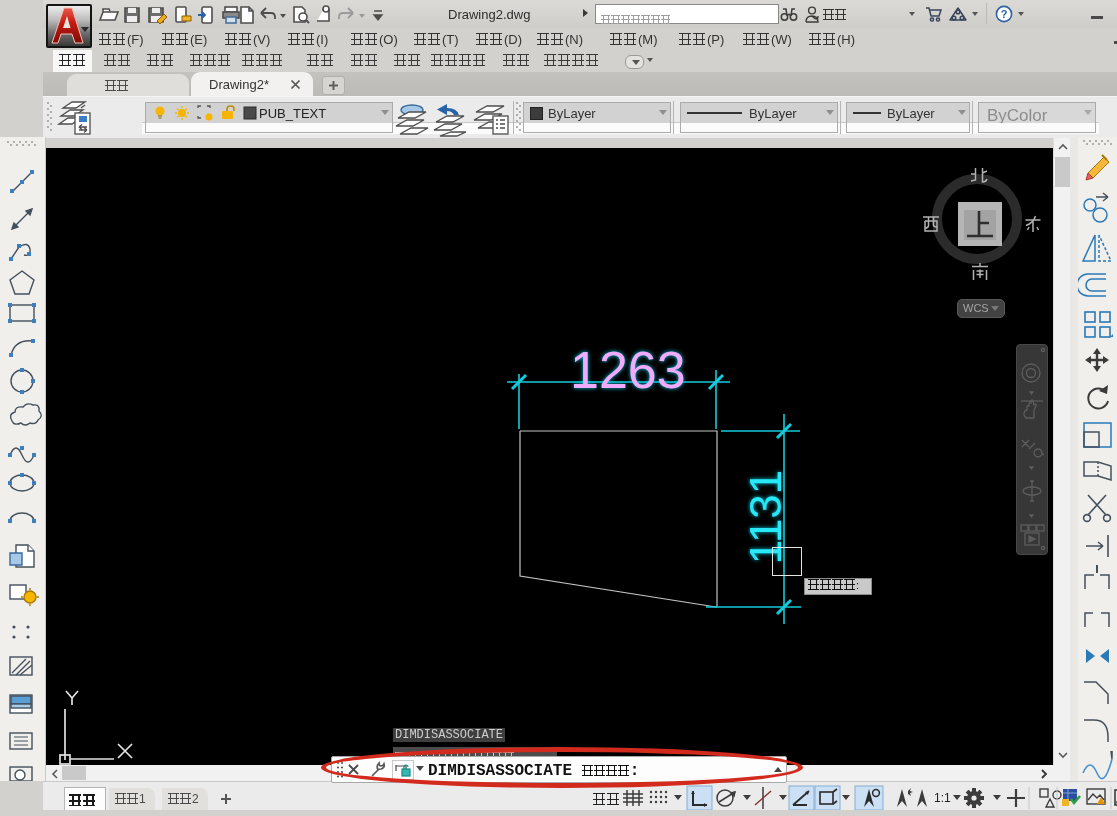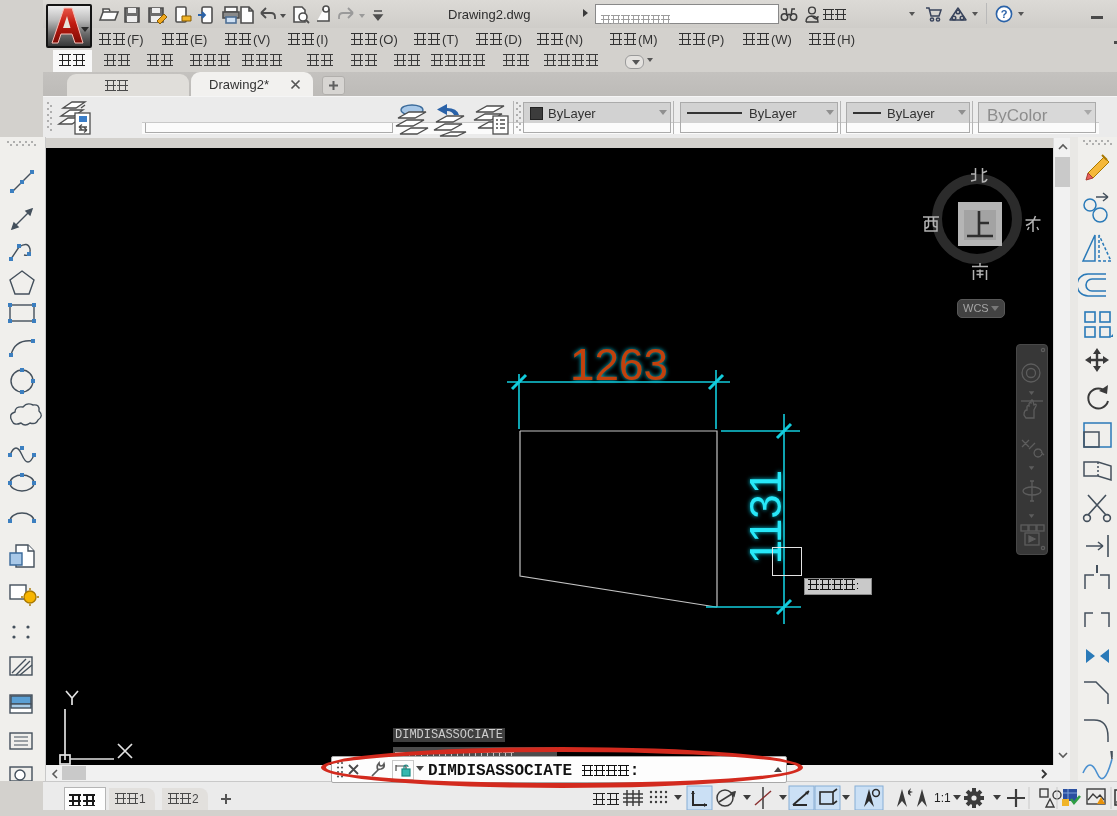--- a/index.html
+++ b/index.html
@@ -264,20 +264,41 @@
       <path d="M8 8 L17 2 L30 2 L21 8 Z" fill="#fff"></path>
           <path d="M26 8 L30 5"></path>
       <path d="M6 16 L15 10 L28 10 L19 16 Z" fill="#fff"></path>
       <path d="M4 24 L13 18 L26 18 L17 24 Z" fill="#fff"></path>
       <rect x="20" y="13" width="15" height="21" fill="#fff"></rect>
       <rect x="24" y="16" width="8" height="6" fill="#3a7dc8" stroke="none"></rect>
       <path d="M24 27 l8 0 M24 27 l3 -2.5 M24 27 l3 2.5 M32 30 l-8 0 M32 30 l-3 -2.5 M32 30 l-3 2.5"></path>
     </g>
       </svg>
 
+    <div class="combo" style="left:102px;width:246px;">
+      <svg class="abs" style="left:6px;top:2px" width="110" height="16" viewBox="0 0 110 16">
+        <g>
+          <circle cx="8" cy="6" r="4.5" fill="#f7b500"></circle>
+            <path d="M6 11 l4 0 M6.5 13 l3 0" stroke="#8a6a00" stroke-width="1.2"></path>
+          <circle cx="30" cy="8" r="4" fill="#f7b500"></circle>
+            <g stroke="#f7b500" stroke-width="1.5">
+              <path d="M30 1 L30 3 M30 13 L30 15 M23 8 L25 8 M35 8 L37 8 M25 3.5 L26.5 5 M35 12.5 L33.5 11 M25 12.5 L26.5 11 M35 3.5 L33.5 5"></path>
+            </g>
+          <g stroke="#555" stroke-width="1.3" fill="none">
+              <path d="M46 3 L46 1 L49 1 M55 1 L58 1 L58 3 M58 11 L58 13 L55 13 M49 13 L46 13 L46 11"></path>
+            </g>
+            <circle cx="57" cy="12" r="3.5" fill="#f7b500"></circle>
+          <path d="M75 6 L75 4 Q75 1 78.5 1 Q82 1 82 4 L82 6" stroke="#b98c00" stroke-width="1.6" fill="none"></path>
+            <rect x="70" y="6" width="11" height="8" rx="1" fill="#f7b500"></rect>
+          <rect x="92" y="2" width="12" height="12" fill="#4a4a4a" stroke="#2a2a2a"></rect>
+        </g>
+      </svg>
+      <span class="abs" style="left:113px;top:3px;font-size:13px;color:#222;">PUB_TEXT</span>
+      <div class="cmboarr"></div>
+    </div>
     <div class="combowhite" style="left:102px;width:246px;"></div>
 
     <svg class="abs" style="left:352px;top:3px" width="115" height="37" viewBox="0 0 115 37">
       <g stroke="#4e4e4e" stroke-width="1.3" fill="none">
         <g>
             <ellipse cx="17" cy="10" rx="11" ry="5" fill="#a8c8e8" stroke="#3a6a9a"></ellipse>
             <path d="M3 18 L14 12 L31 12 L20 18 Z" fill="#fff"></path>
             <path d="M1 26 L12 20 L29 20 L18 26 Z" fill="#fff"></path>
             <path d="M5 34 L16 28 L33 28 L22 34 Z" fill="#fff"></path>
           </g>
@@ -496,21 +517,21 @@
         <path d="M461 234 L684 234"></path>
         <path d="M473 226 L473 281 M670 222 L670 281"></path>
         <path d="M738 266 L738 476"></path>
         <path d="M675 283 L754 283 M660 459 L755 459"></path>
       </g>
       <g stroke="#12ccdc" stroke-width="3" fill="none">
         <path d="M466 241 L480 227 M663 241 L677 227"></path>
         <path d="M731 290 L745 276 M731 466 L745 452"></path>
       </g>
     </svg>
-    <div class="abs" style="left:524px;top:192px;font-size:44px;color:#c2410c;letter-spacing:0px;text-shadow:0 0 4px rgba(0,220,245,0.9);">1263</div>
+    <div class="abs" style="left:524px;top:192px;font-size:52px;color:#f0abfc;letter-spacing:0px;text-shadow:0 0 4px rgba(0,220,245,0.9);">1263</div>
     <div class="abs" style="left:720px;top:369px;transform:translate(-50%,-50%) rotate(-90deg);font-size:44px;color:#28e8f8;text-shadow:0 0 4px rgba(0,220,245,0.9);">1131</div>
 
     <div class="abs" style="left:726px;top:399px;width:28px;height:27px;border:1.5px solid #e4e4e4;"></div>
 
     <div class="abs" style="left:758px;top:430px;width:66px;height:15px;background:#c9c9c9;border:1px solid #8a8a8a;color:#111;font-size:11px;padding:0;">
       <span style="margin-left:3px;"><i class="cj" style="vertical-align:-1px"></i><i class="cj" style="vertical-align:-1px"></i><i class="cj" style="vertical-align:-1px"></i><i class="cj" style="vertical-align:-1px"></i>:</span>
     </div>
 
     <svg class="abs" style="left:0;top:530px" width="120" height="97" viewBox="0 0 120 97">
       <g stroke="#e2e2e2" stroke-width="1.7" fill="none">

